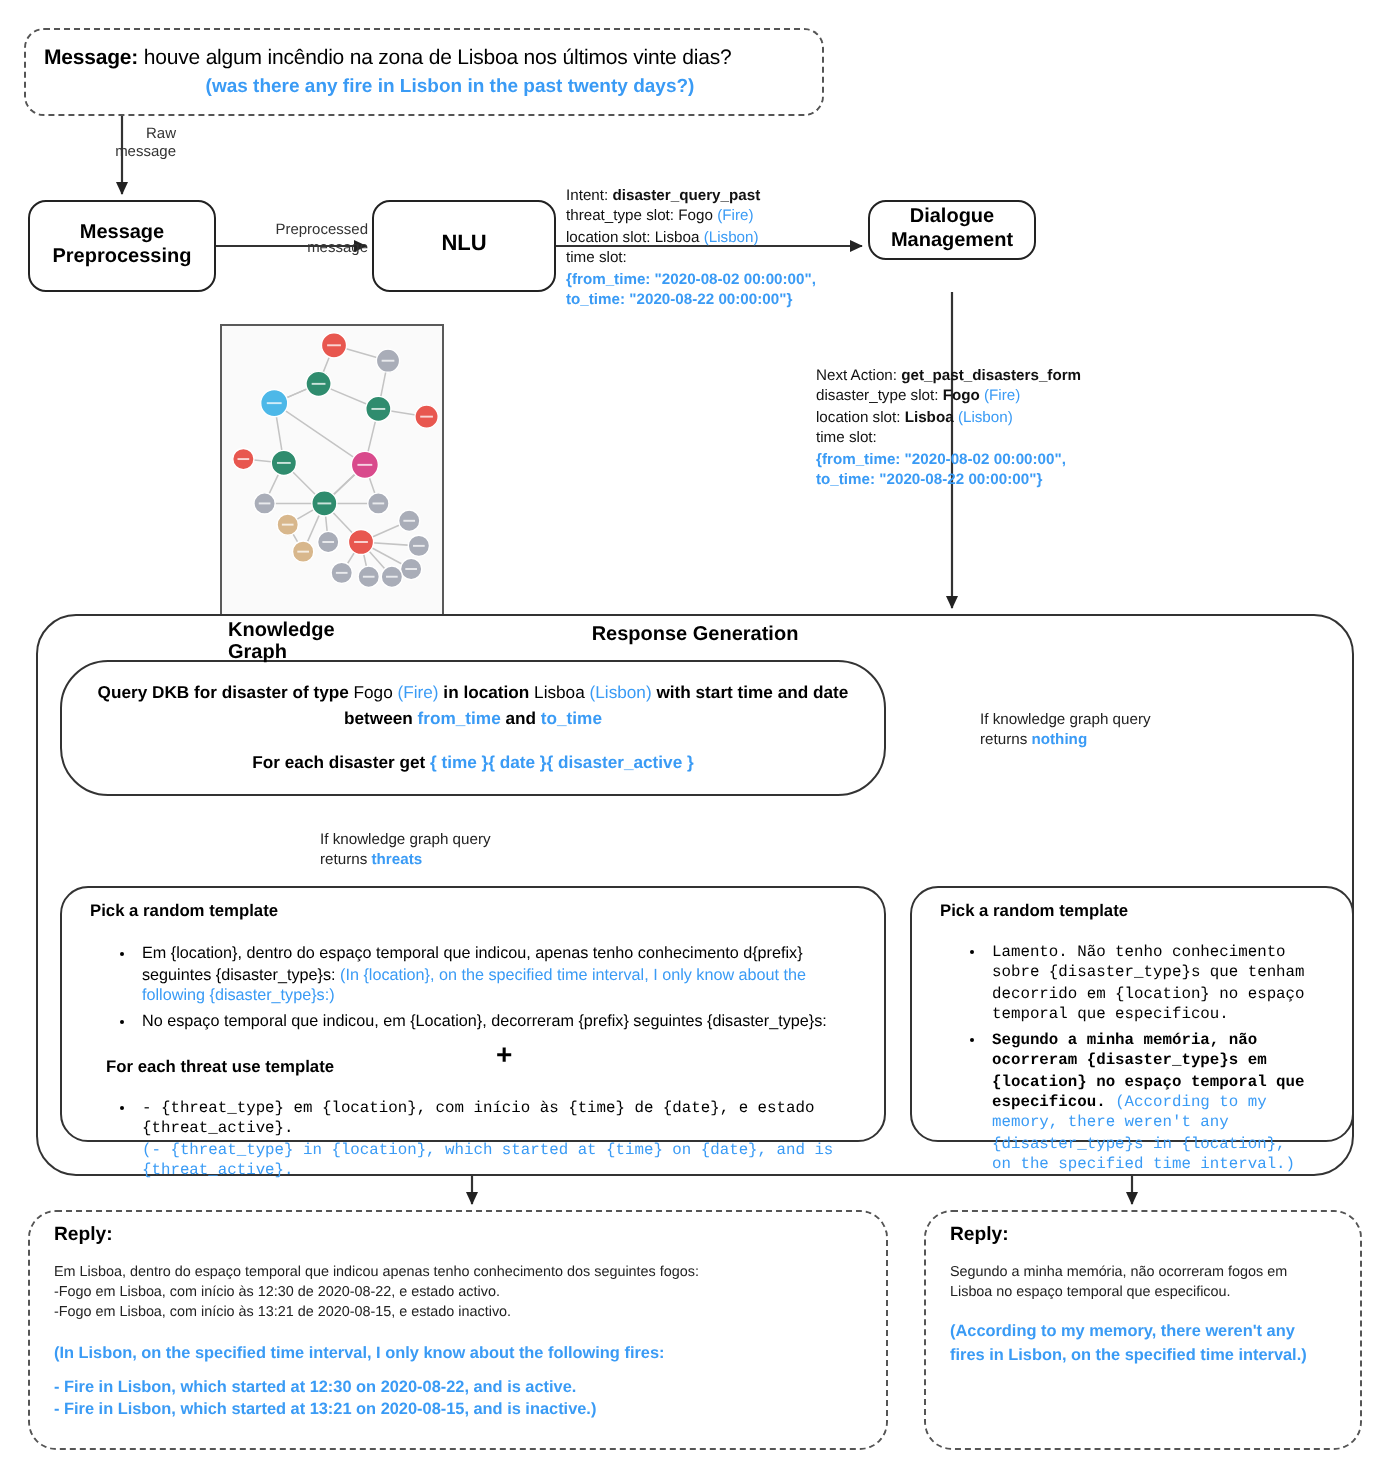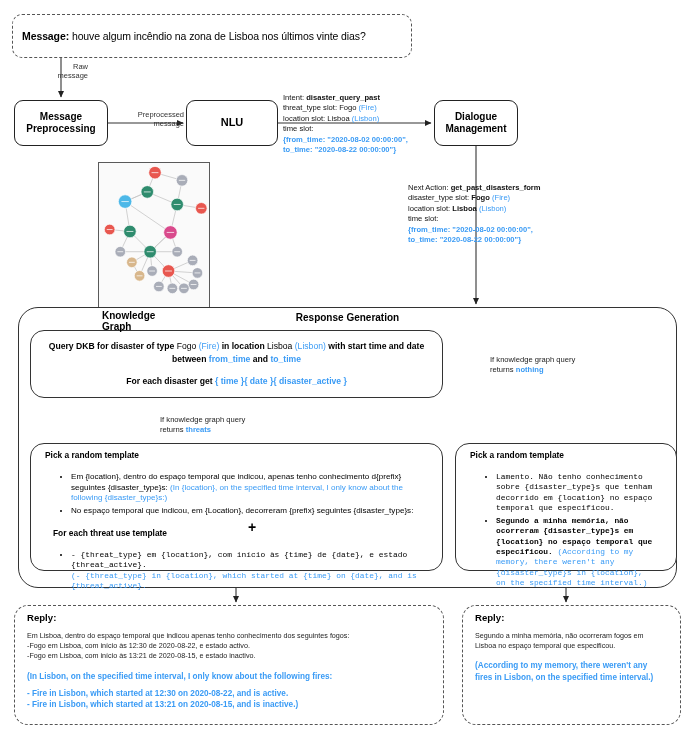--- a/index.html
+++ b/index.html
@@ -51,30 +51,30 @@
   }
 
   
   .proc {
     display: flex; align-items: center; justify-content: center;
     text-align: center; font-weight: bold; font-size: 10px;
     line-height: 1.2;
   }
   #msg-preprocessing { left: 14px; top: 100px; width: 94px; height: 46px; }
   #nlu-box { left: 186px; top: 100px; width: 92px; height: 46px; font-size: 11px;}
-  #dialogue-mgmt { left: 434px; top: 100px; width: 84px; height: 46px; }
+  #dialogue-mgmt { left: 434px; top: 100px; width: 84px; height: 30px; }
 
   
   .annot { font-size: 7.6px; line-height: 1.38; color: #111; }
   #nlu-annot { left: 283px; top: 93px; width: 152px; }
   #dm-annot  { left: 408px; top: 183px; width: 200px; }
 
   
   #kg-panel {
-    left: 98px; top: 162px; width: 112px; height: 173px;
+    left: 110px; top: 162px; width: 112px; height: 173px;
     border: 1px solid #5a5a5a; background: #fafafa;
     overflow: hidden;
   }
   #kg-label {
     position: absolute; left: 3px; bottom: 2px;
     font-size: 10px; font-weight: bold; line-height: 1.1;
     z-index: 4; color:#000;
   }
   #kg-svg { position: absolute; inset: 0; }
 
@@ -83,21 +83,21 @@
     left: 18px; top: 307px; width: 659px; height: 281px;
     border: 1.2px solid #333; border-radius: 20px; background: #fff;
   }
   #rg-title {
     position: absolute; top: 4px; left: 0; right: 0;
     text-align: center; font-size: 10px; font-weight: bold;
   }
 
   #query-box {
     left: 30px; top: 330px; width: 413px; height: 68px;
-    border: 1.2px solid #333; border-radius: 14px; background:#fff;
+    border: 1.2px solid #333; border-radius: 24px; background:#fff;
     display:flex; flex-direction:column; justify-content:center;
     padding: 3px 10px;
   }
   #query-box .l { font-size: 8.6px; font-weight: bold; text-align:center; line-height:1.45;}
   #query-box .l2 { margin-top: 10px; }
 
   .branch-label { font-size: 7.6px; text-align:left; line-height: 1.3; color:#222; }
   #label-threats { left: 160px; top: 415px; width: 150px; }
   #label-nothing { left: 490px; top: 355px; width: 150px; }
 
@@ -173,20 +173,21 @@
 
       <line x1="566" y1="571" x2="566" y2="602" marker-end="url(#ah)"></line>
     </g>
   </svg>
 
   <div class="abs dashed-box" id="message-banner">
     <div class="line1">
       <span>Message:</span>
       <span class="q" style="font-weight:normal">houve algum incêndio na zona de Lisboa nos últimos vinte dias?</span>
     </div>
+    <div class="line2">(was there any fire in Lisbon in the past twenty days?)</div>
   </div>
 
   <div class="abs edge-label" id="raw-msg-label" style="left:36px; top:62px; width:52px;">
     <div>Raw</div>
     <div>message</div>
   </div>
 
   <div class="abs solid-box proc" id="msg-preprocessing">
     <div>
       <div>Message</div>

